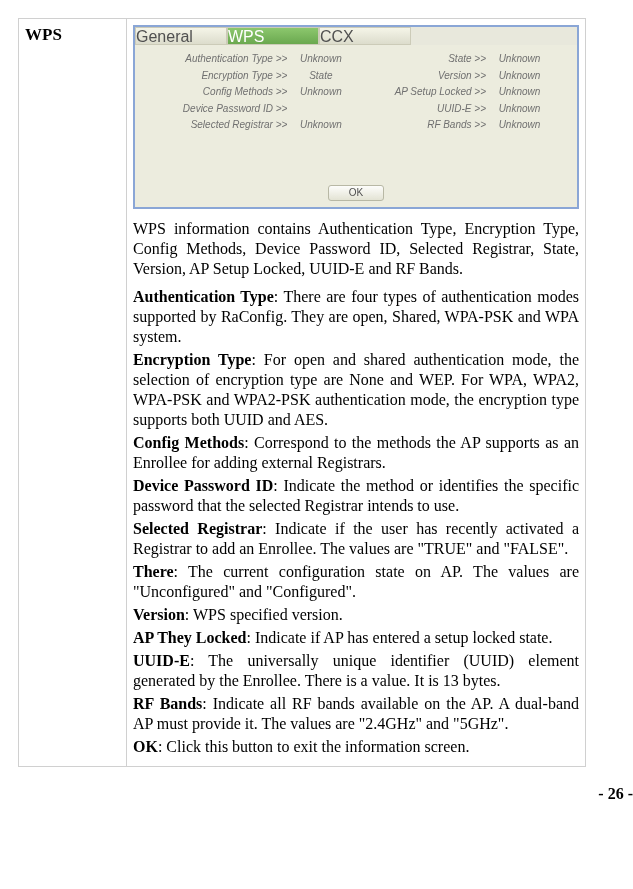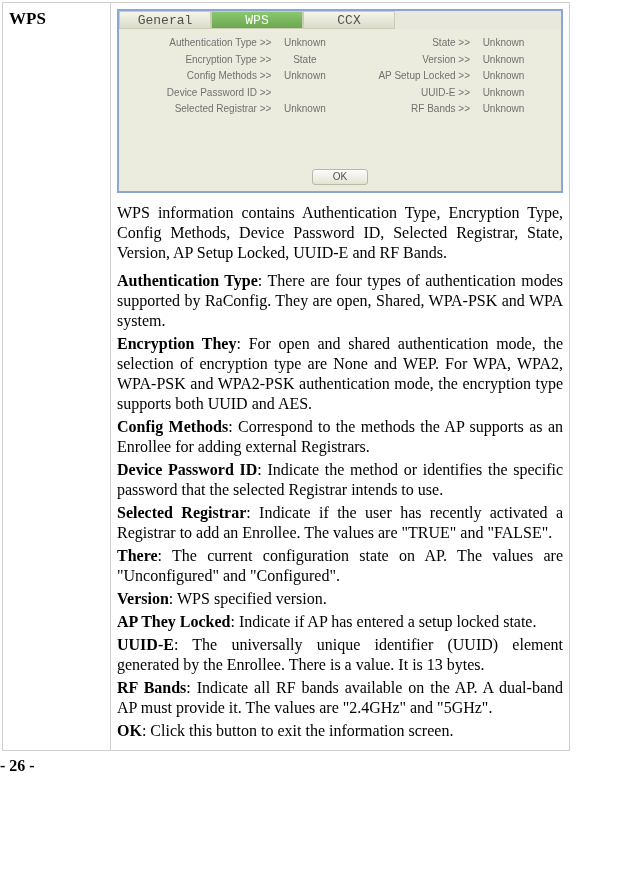--- a/index.html
+++ b/index.html
@@ -4,21 +4,21 @@
   <style>
     body {
       margin: 0;
       padding: 0;
       font-family: "Times New Roman", Times, serif;
       background: #fff;
       width: 633px;
     }
     .outer-table {
       border-collapse: collapse;
-      margin: 2px;
+      margin: 18px;
       width: 568px;
     }
     .outer-table td {
       border: 1px solid #d0d0d0;
       vertical-align: top;
       padding: 6px;
     }
     .header-label {
       font-weight: bold;
       font-size: 17px;
@@ -38,44 +38,43 @@
       color: #707070;
       margin-bottom: 10px;
     }
     .tabs {
       display: flex;
       background: #e8e8dc;
       height: 18px;
     }
     .tab {
       width: 90px;
-      text-align: center;
       line-height: 18px;
       background: linear-gradient(#f5f5e8,#dcdccc);
       border: 1px solid #cccbb8;
-      font-size: 13px;
+      font-size: 16px;
       color: #505050;
-      font-family: Liberation Mono, monospace;
     }
     .tab.active {
       background: linear-gradient(#8cc76d,#6aa84f);
       color: #fff;
     }
     .fields-area {
       padding: 8px 30px;
       display: flex;
       justify-content: space-between;
     }
     .col {
       width: 48%;
     }
     .kv {
       display: flex;
       justify-content: flex-end;
       margin-bottom: 4px;
+      font-style: italic;
     }
     .kv .k {
       text-align: right;
       white-space: nowrap;
     }
     .kv .v {
       text-align: center;
       margin-left: 6px;
       width: 55px;
       white-space: nowrap;
@@ -100,21 +99,21 @@
       text-align: justify;
     }
     .def-line {
       margin: 0 0 3px 0;
       text-align: justify;
     }
     .term {
       font-weight: bold;
     }
     .page-num {
-      text-align: left;
+      text-align: right;
       font-weight: bold;
       font-size: 16px;
       margin-top: 6px;
     }
   </style>
 </head>
 <body>
 
 <table class="outer-table">
   <tbody>
@@ -175,21 +174,21 @@
           </div>
         </div>
         <div class="ok-btn-wrap">
           <div class="ok-btn">OK</div>
         </div>
       </div>
 
       <p class="para">WPS information contains Authentication Type, Encryption Type, Config Methods, Device Password ID, Selected Registrar, State, Version, AP Setup Locked, UUID-E and RF Bands.</p>
 
       <p class="def-line"><span class="term">Authentication Type</span><span>: There are four types of authentication modes supported by RaConfig. They are open, Shared, WPA-PSK and WPA system.</span></p>
-      <p class="def-line"><span class="term">Encryption They</span><span>: For open and shared authentication mode, the selection of encryption type are None and WEP. For WPA, WPA2, WPA-PSK and WPA2-PSK authentication mode, the encryption type supports both UUID and AES.</span></p>
+      <p class="def-line"><span class="term">Encryption Type</span><span>: For open and shared authentication mode, the selection of encryption type are None and WEP. For WPA, WPA2, WPA-PSK and WPA2-PSK authentication mode, the encryption type supports both UUID and AES.</span></p>
       <p class="def-line"><span class="term">Config Methods</span><span>: Correspond to the methods the AP supports as an Enrollee for adding external Registrars.</span></p>
       <p class="def-line"><span class="term">Device Password ID</span><span>: Indicate the method or identifies the specific password that the selected Registrar intends to use.</span></p>
       <p class="def-line"><span class="term">Selected Registrar</span><span>: Indicate if the user has recently activated a Registrar to add an Enrollee. The values are "TRUE" and "FALSE".</span></p>
       <p class="def-line"><span class="term">There</span><span>: The current configuration state on AP. The values are "Unconfigured" and "Configured".</span></p>
       <p class="def-line"><span class="term">Version</span><span>: WPS specified version.</span></p>
       <p class="def-line"><span class="term">AP They Locked</span><span>: Indicate if AP has entered a setup locked state.</span></p>
       <p class="def-line"><span class="term">UUID-E</span><span>: The universally unique identifier (UUID) element generated by the Enrollee. There is a value. It is 13 bytes.</span></p>
       <p class="def-line"><span class="term">RF Bands</span><span>: Indicate all RF bands available on the AP. A dual-band AP must provide it. The values are "2.4GHz" and "5GHz".</span></p>
       <p class="def-line"><span class="term">OK</span><span>: Click this button to exit the information screen.</span></p>
 

